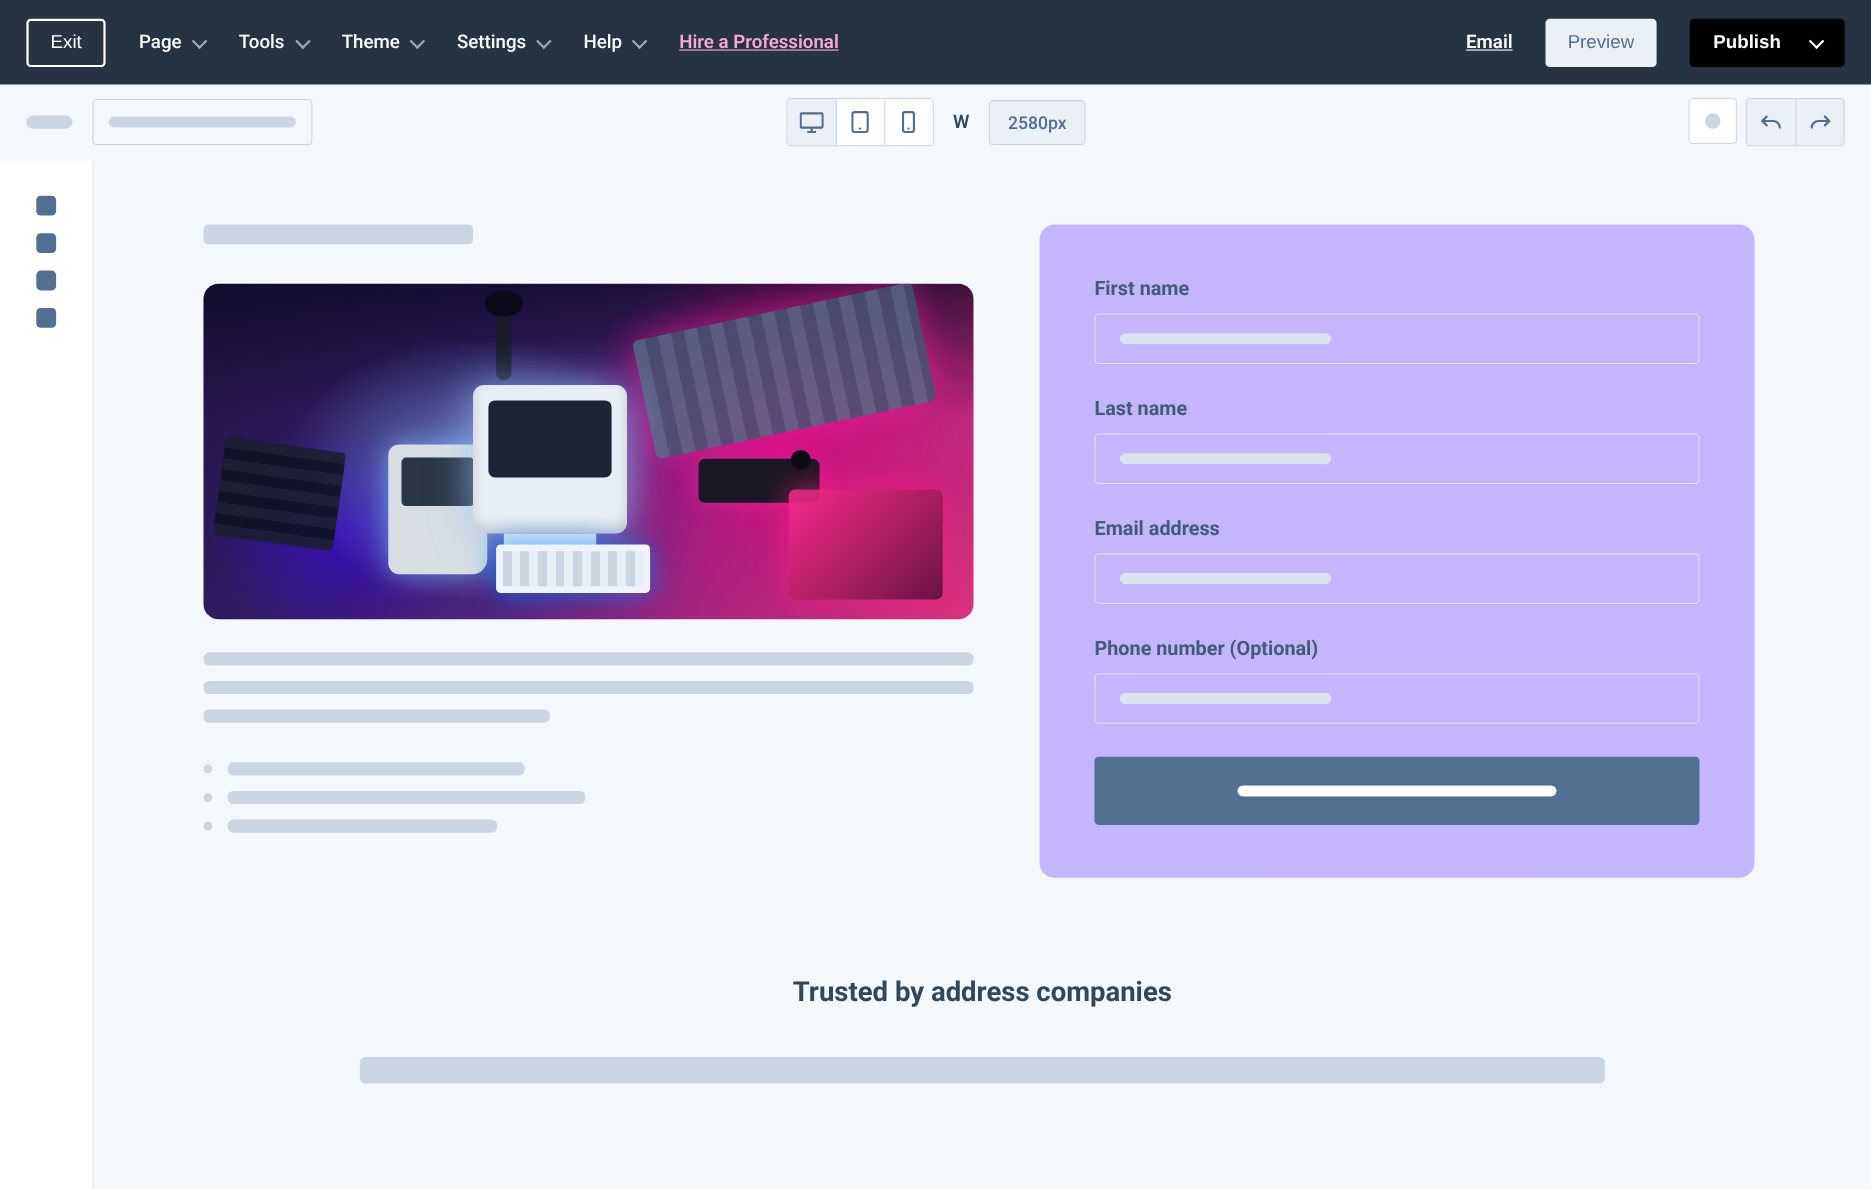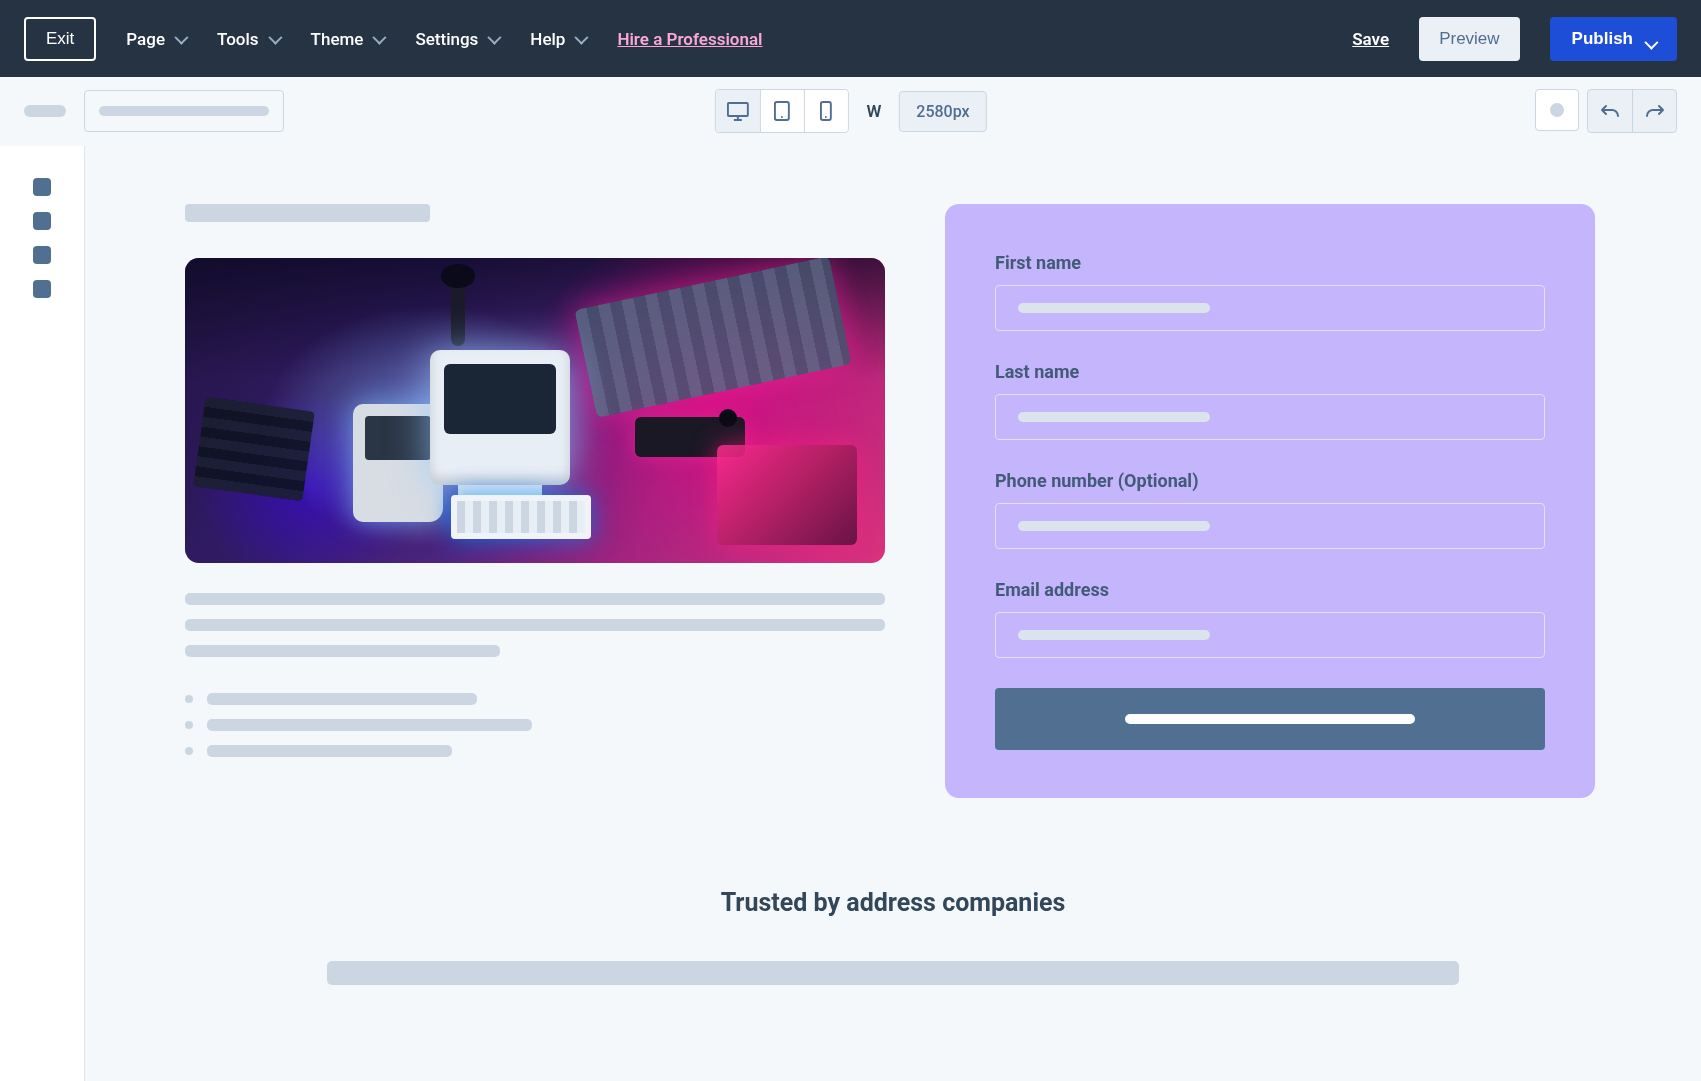--- a/index.html
+++ b/index.html
@@ -70,31 +70,31 @@
   background: #eaf0f6;
   color: #506e91;
   border: none;
   padding: 12px 20px;
   font-size: 17px;
   font-weight: 500;
   border-radius: 4px;
   cursor: pointer;
 }
 .publish-btn {
-  background: #1d4ed8;
+  background: #000000;
   color: #fff;
   border: none;
   padding: 12px 22px;
   font-size: 17px;
   font-weight: 600;
   border-radius: 4px;
   cursor: pointer;
   display: flex;
-  align-items: flex-end;
-  gap: 12px;
+  align-items: center;
+  gap: 26px;
 }
 .publish-btn .chev {
   width: 10px;
   height: 10px;
   border-right: 2px solid #fff;
   border-bottom: 2px solid #fff;
   transform: rotate(45deg) translateY(-2px);
 }
 
 
@@ -430,21 +430,21 @@
       <span>Settings</span>
       <span class="chev"></span>
     </div>
     <div class="nav-item">
       <span>Help</span>
       <span class="chev"></span>
     </div>
     <a class="nav-link">Hire a Professional</a>
   </div>
   <div class="nav-spacer"></div>
-  <a class="save-link">Save</a>
+  <a class="save-link">Email</a>
   <button class="preview-btn">Preview</button>
   <button class="publish-btn">
     <span>Publish</span>
     <span class="chev"></span>
   </button>
 </div>
 
 <div class="toolbar2">
   <div class="tb-left">
     <div class="placeholder-pill" style="width:42px;height:12px;"></div>
@@ -548,31 +548,31 @@
             <div class="placeholder-pill"></div>
           </div>
         </div>
         <div class="form-field">
           <label class="form-label">Last name</label>
           <div class="form-input">
             <div class="placeholder-pill"></div>
           </div>
         </div>
         <div class="form-field">
+          <label class="form-label">Email address</label>
+          <div class="form-input">
+            <div class="placeholder-pill"></div>
+          </div>
+        </div>
+        <div class="form-field">
           <label class="form-label">Phone number (Optional)</label>
           <div class="form-input">
             <div class="placeholder-pill"></div>
           </div>
         </div>
-        <div class="form-field">
-          <label class="form-label">Email address</label>
-          <div class="form-input">
-            <div class="placeholder-pill"></div>
-          </div>
-        </div>
         <div class="submit-btn">
           <div class="placeholder-pill"></div>
         </div>
       </div>
     </div>
 
     <div class="trusted-section">
       <div class="trusted-heading">Trusted by address companies</div>
       <div class="logos-bar"></div>
     </div>

